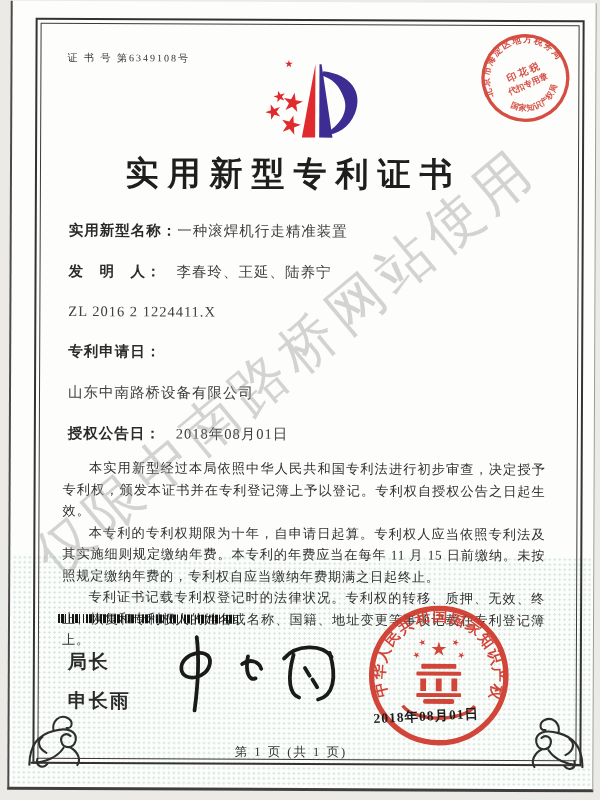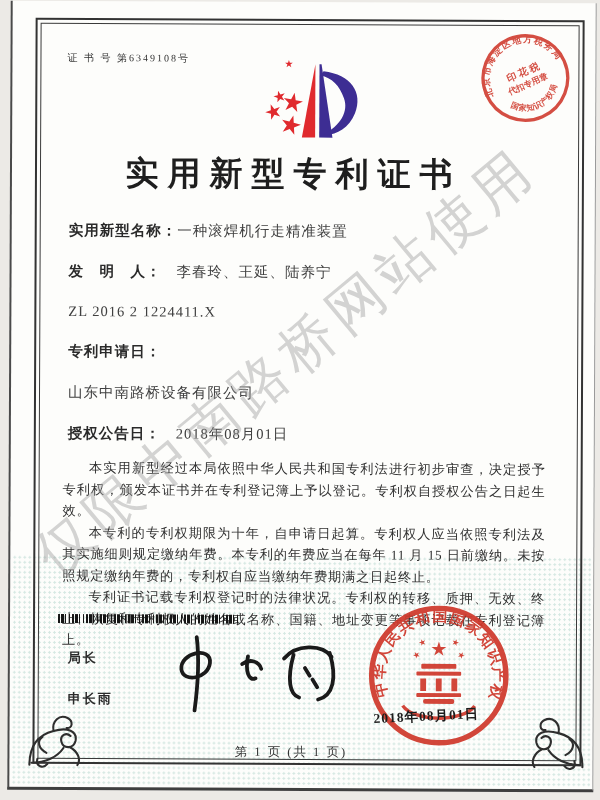--- a/index.html
+++ b/index.html
@@ -53,22 +53,22 @@
   }
   .paragraphs p{margin:0;text-indent:2em;}
   .barcode{
     position:absolute;left:48px;top:613px;width:182px;height:9px;
     background:repeating-linear-gradient(90deg,
       #161616 0 1.5px,transparent 1.5px 3px,
       #161616 3px 5.5px,transparent 5.5px 6.5px,
       #161616 6.5px 7.5px,transparent 7.5px 10.5px,
       #161616 10.5px 12px,transparent 12px 14px);
   }
-  .director-block{position:absolute;left:58px;top:648px;font-size:13px;font-weight:600;letter-spacing:2px;}
-  .director-name{margin-top:23px;}
+  .director-block{position:absolute;left:58px;top:648px;font-size:19px;font-weight:600;letter-spacing:2px;}
+  .director-name{margin-top:13px;}
   .signature{position:absolute;left:145px;top:630px;width:190px;height:88px;z-index:2;}
   .seal{position:absolute;left:356px;top:600px;width:146px;height:146px;z-index:2;opacity:.92;}
   .seal-date{
     position:absolute;left:364px;top:705px;z-index:3;
     font-size:13.5px;font-weight:700;letter-spacing:1px;color:#1c1c1c;
     transform:rotate(-3deg);white-space:nowrap;
   }
   .footer{
     position:absolute;left:0;right:20px;top:742px;text-align:center;
     font-size:12.5px;letter-spacing:2px;color:#333;

